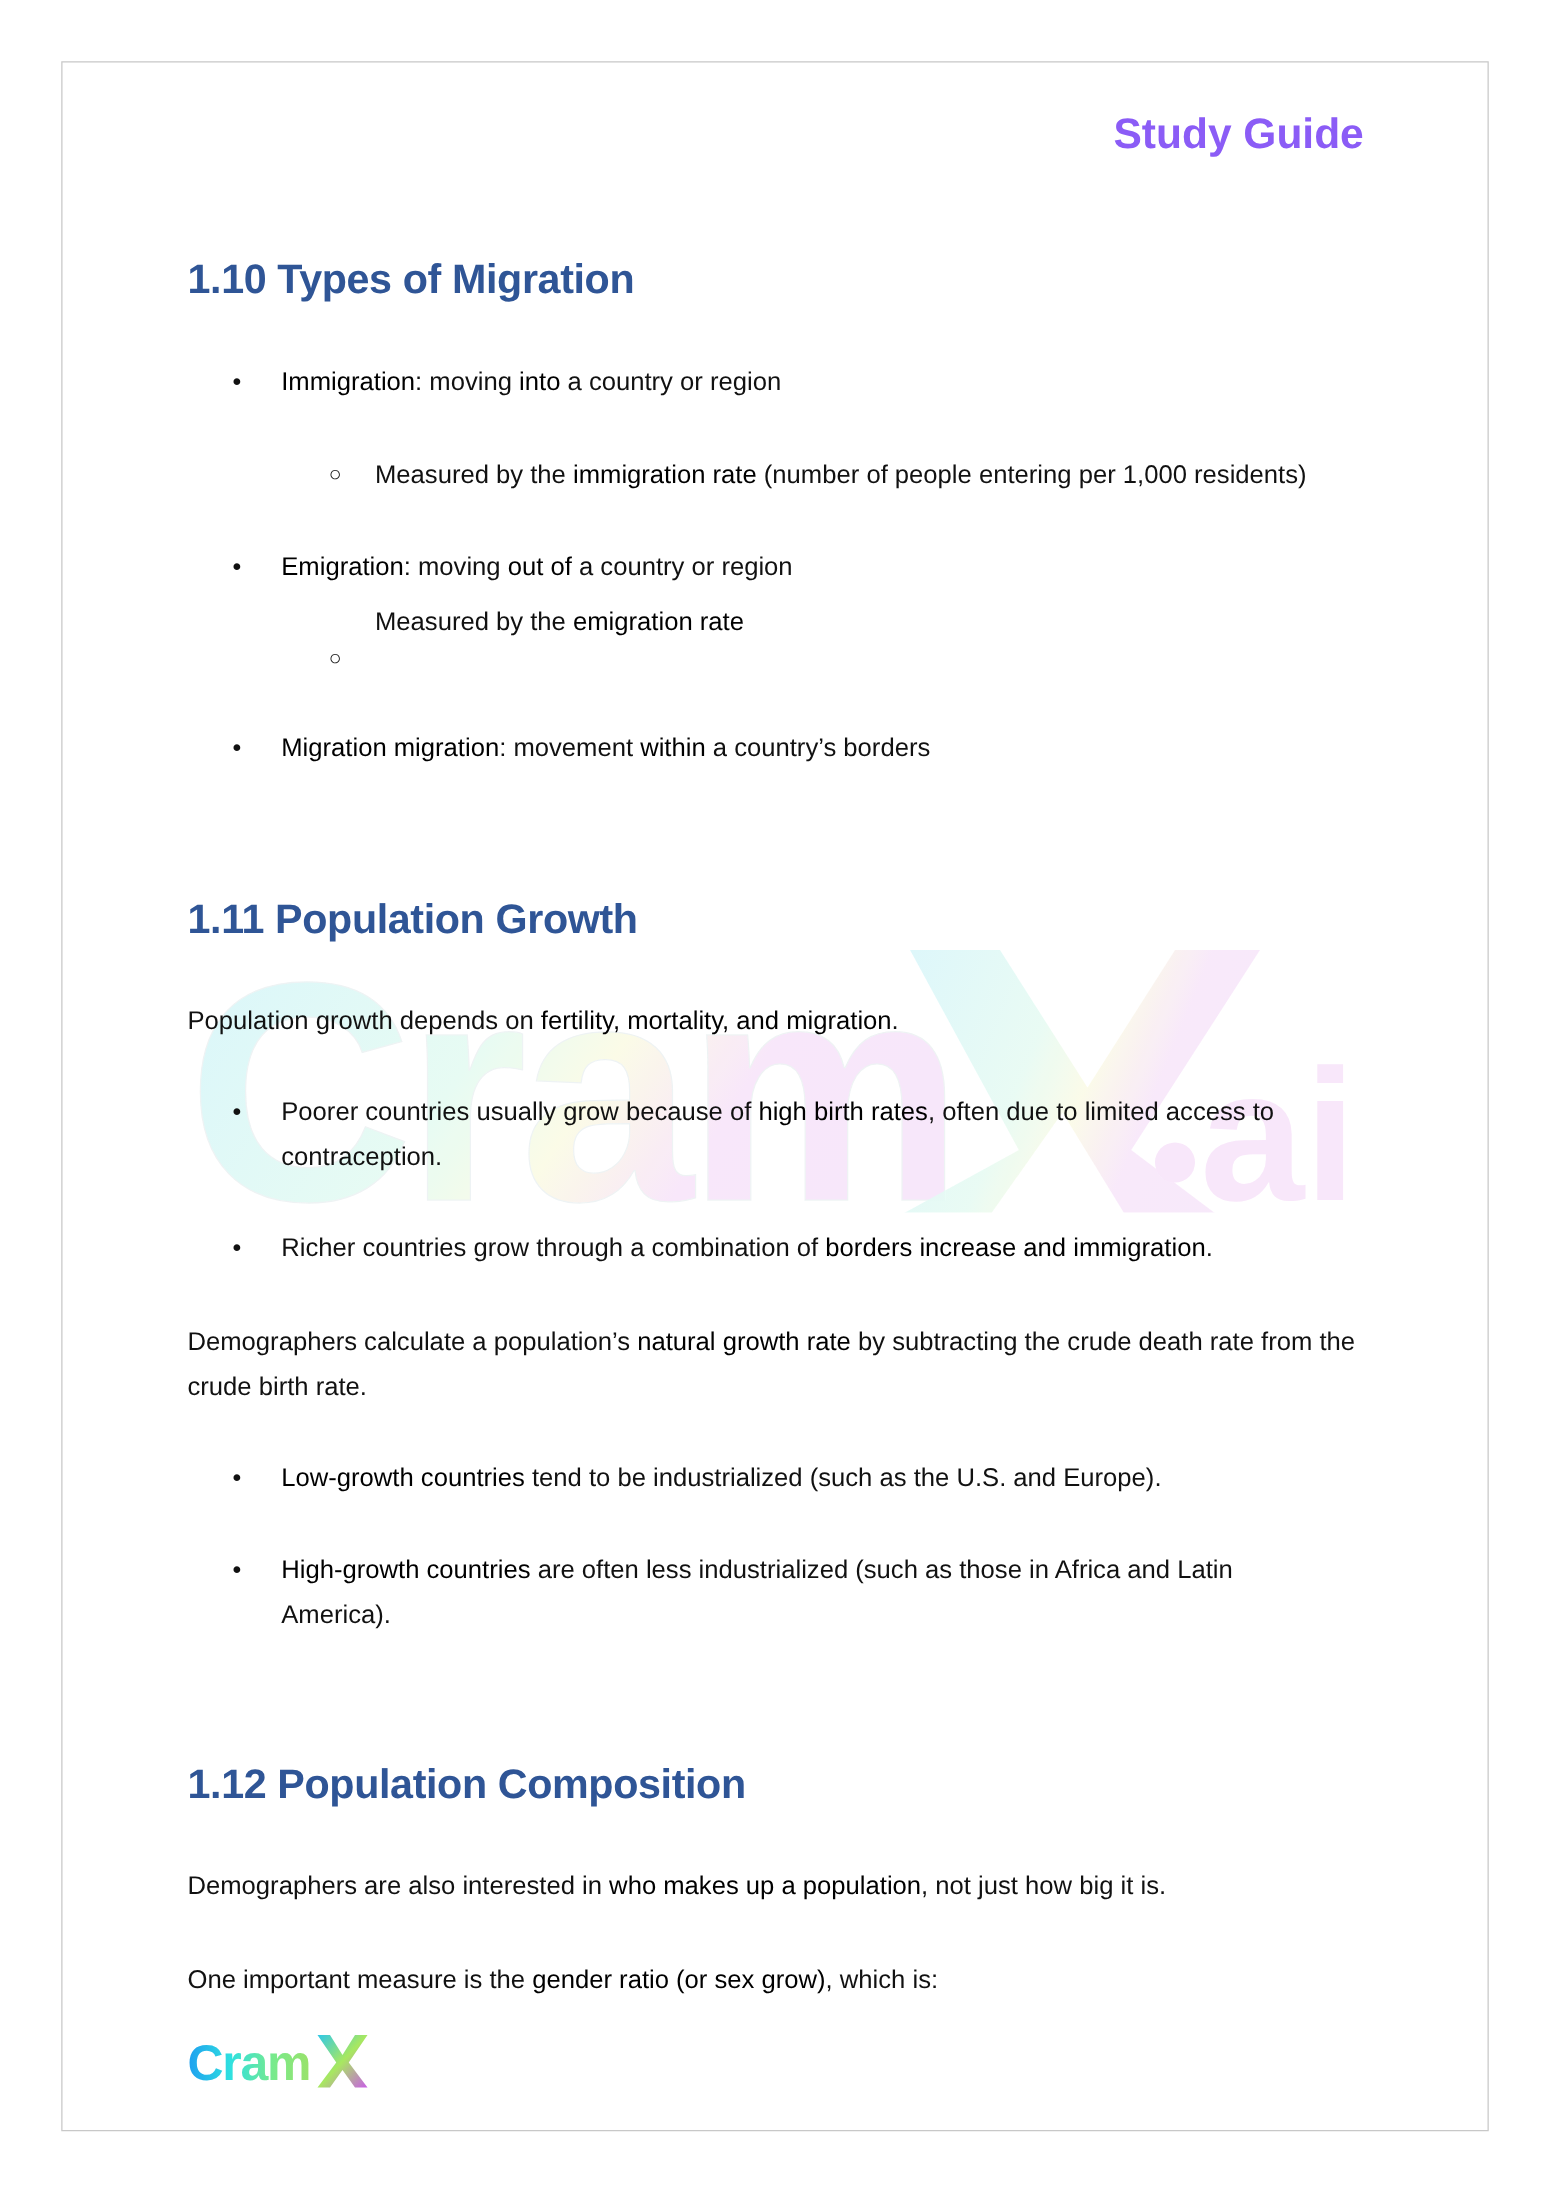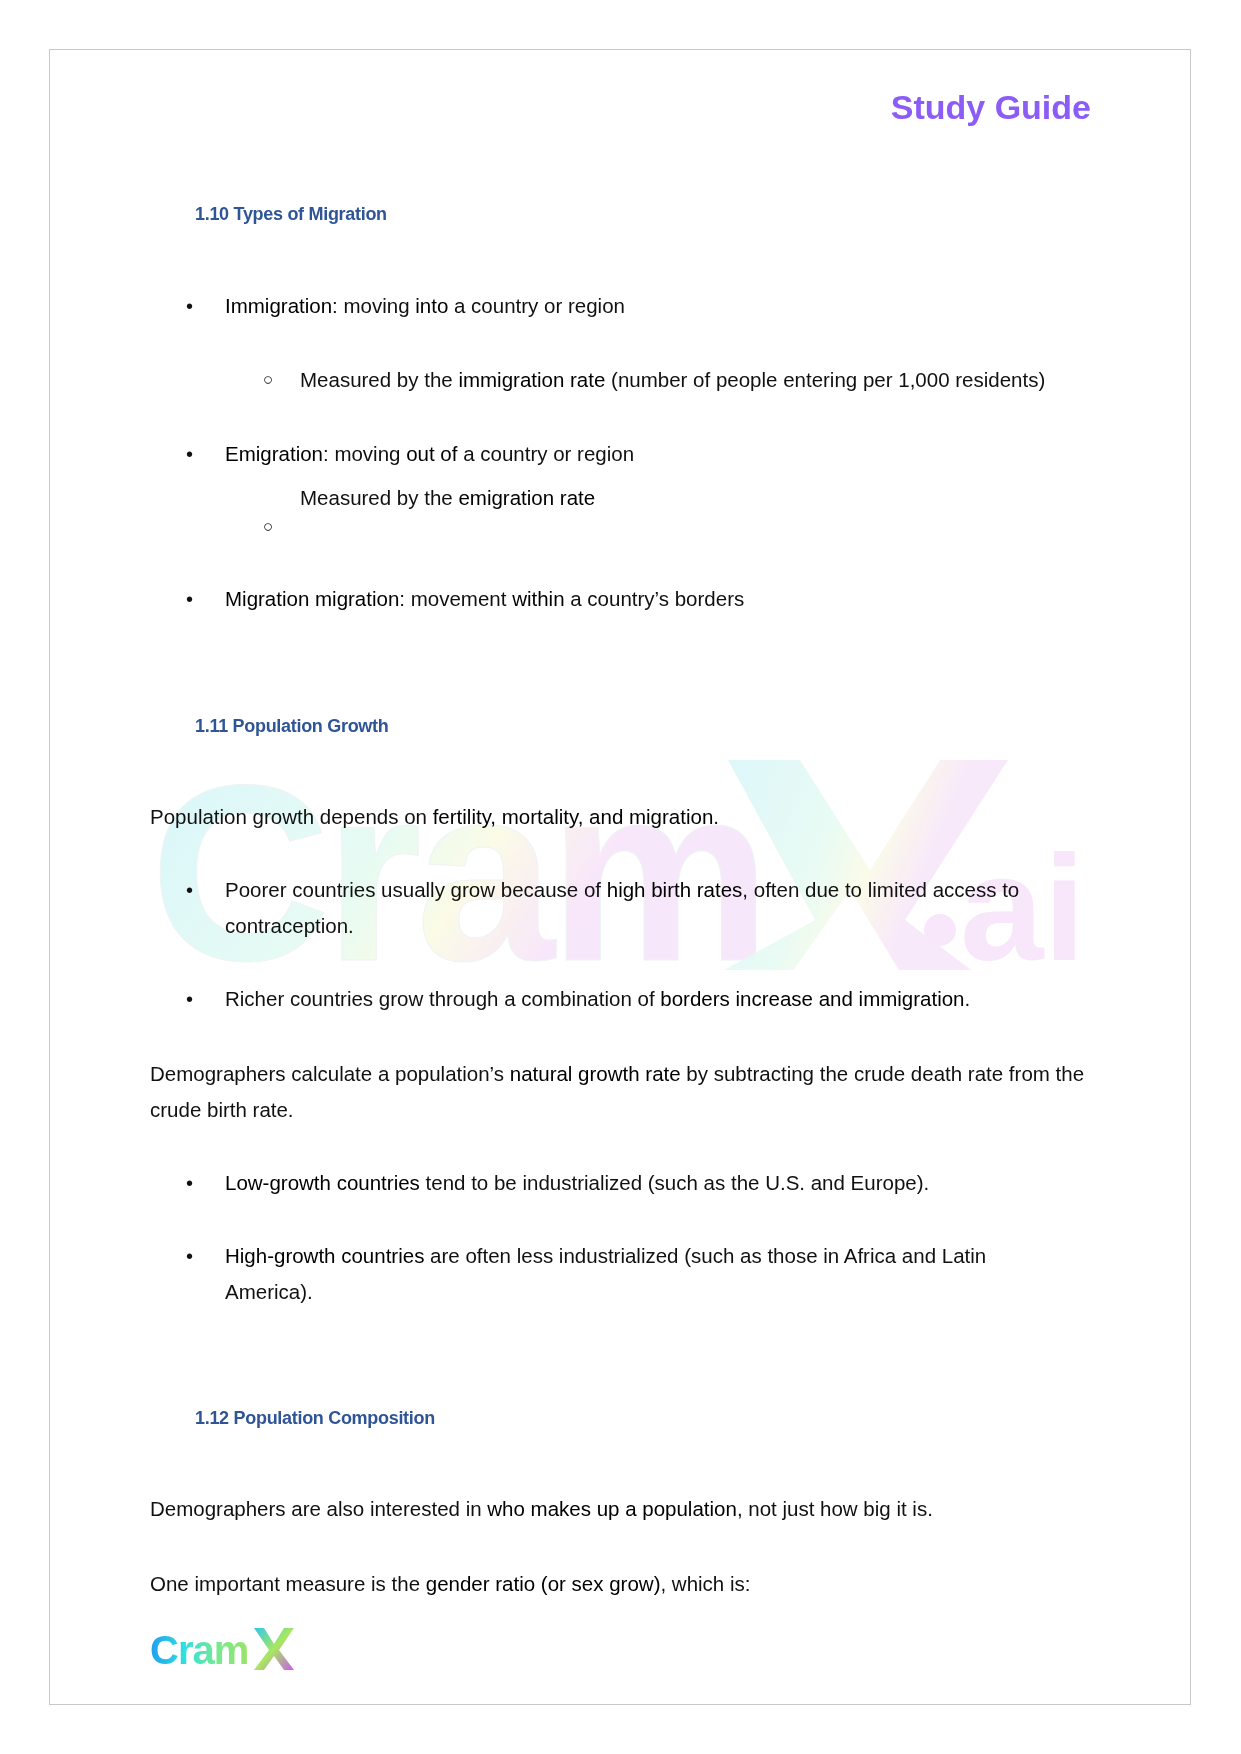--- a/index.html
+++ b/index.html
@@ -2,22 +2,22 @@
 <html><head>
   <meta charset="utf-8">
   <style>
     html, body { margin: 0; padding: 0; background: #ffffff; }
     body { width: 1241px; height: 1754px; position: relative; overflow: hidden;
            font-family: "Liberation Sans", "DejaVu Sans", sans-serif; color: #111; }
     .page-frame { position: absolute; left: 49px; top: 49px; width: 1142px; height: 1656px;
                   border: 1.5px solid #c8c8c8; box-sizing: border-box; }
     .abs { position: absolute; white-space: nowrap; }
     .title { right: 150px; top: 88px; font-size: 34px; font-weight: bold; color: #8b5cf6; }
-    .heading { left: 150px; font-size: 18px; font-weight: bold; color: #2f5596;
-               font-family: "Liberation Sans", "DejaVu Sans", sans-serif; letter-spacing: -0.3px; margin-left: 45px; }
+    .heading { left: 150px; font-size: 33px; font-weight: bold; color: #2f5596;
+               font-family: "Liberation Sans", "DejaVu Sans", sans-serif; letter-spacing: -0.3px; }
     .txt { font-size: 20.5px; line-height: 36px; color: #111; }
     .txt b { font-weight: normal; color: #000; }
     .bullet { left: 186px; font-size: 20px; line-height: 36px; }
     .circle { left: 263px; font-size: 17px; line-height: 36px; }
     .l1 { left: 225px; }
     .l2 { left: 300px; }
     .p0 { left: 150px; }
     .wrap { white-space: normal; }
     .watermark { position: absolute; left: 150px; top: 760px; width: 940px; height: 210px;
                  pointer-events: none; opacity: 0.95; }

